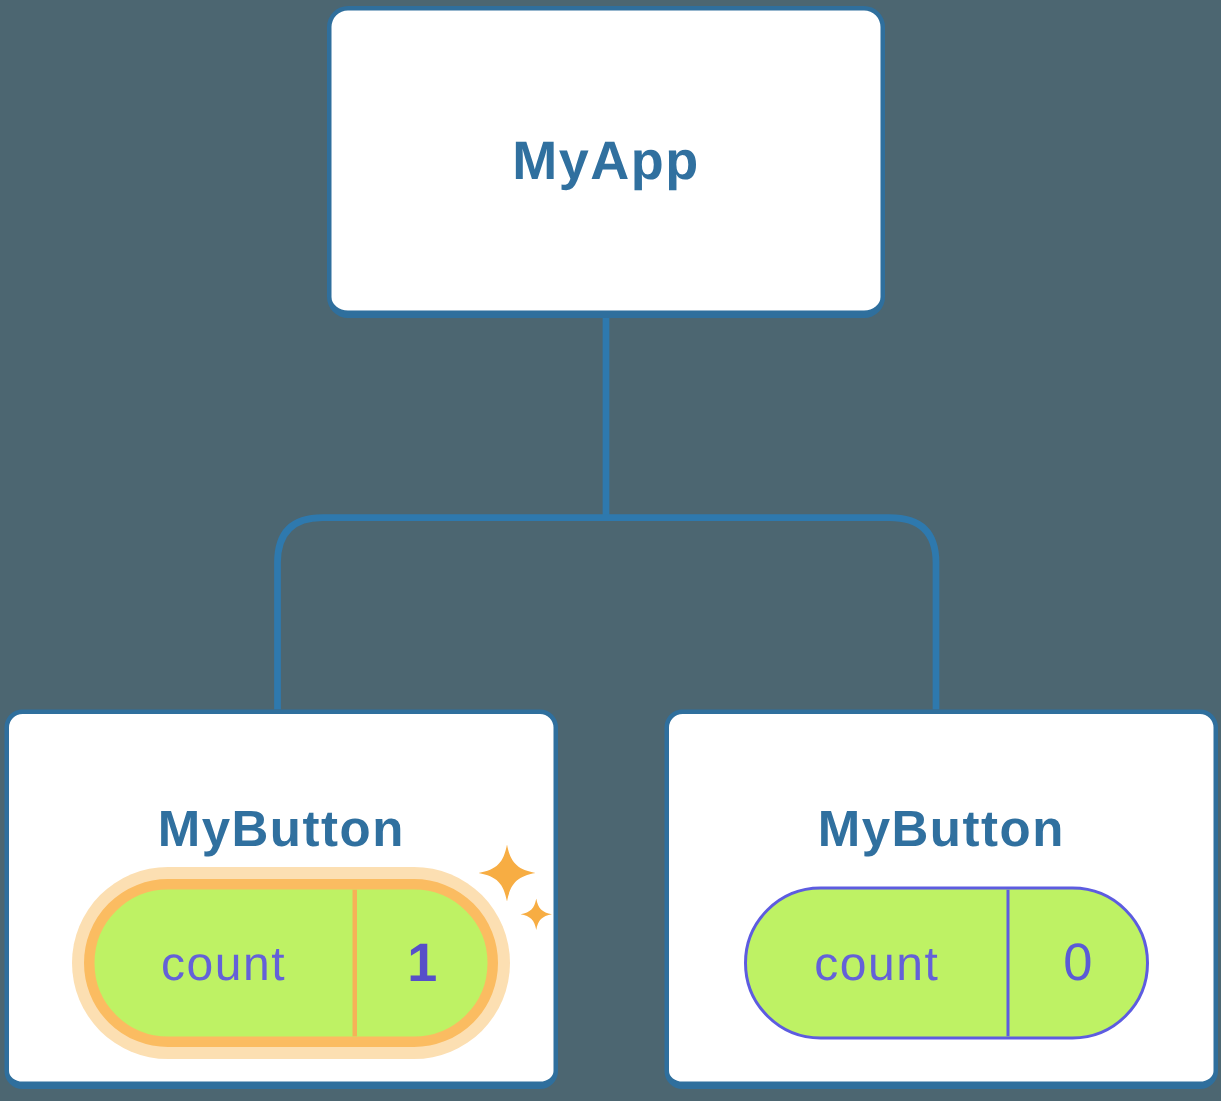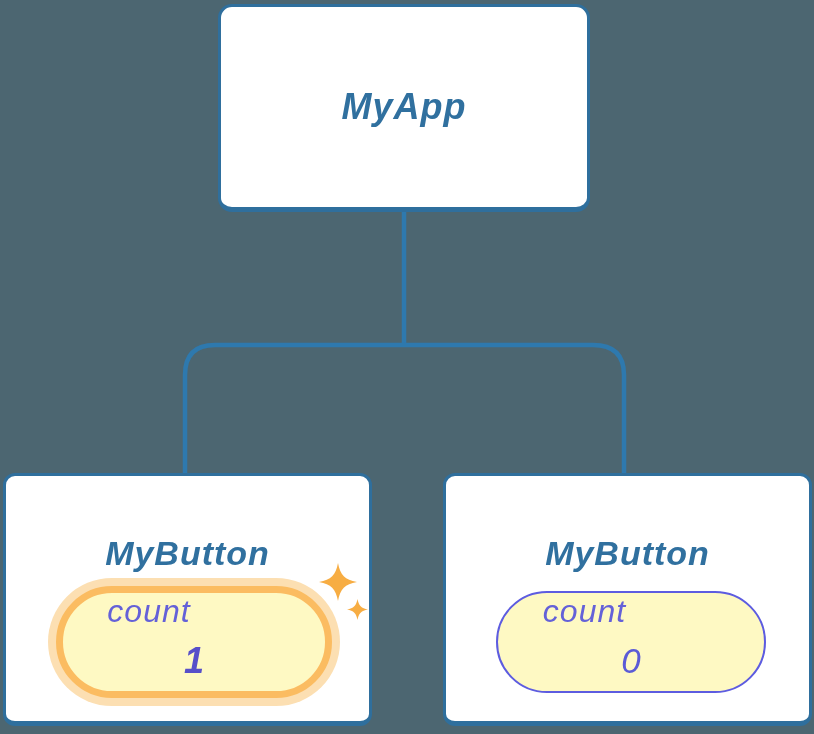--- a/index.html
+++ b/index.html
@@ -13,21 +13,20 @@
 
   .connectors { position: absolute; left: 0; top: 0; width: 814px; height: 734px; }
 
   .card {
     position: absolute;
     box-sizing: border-box;
     background: #ffffff;
     border: 3px solid #2f6f9d;
     border-bottom-width: 5px;
     border-radius: 14px;
-    font-style: italic;
   }
   .card-root {
     left: 218px; top: 4px; width: 372px; height: 208px;
     display: flex; align-items: center; justify-content: center;
   }
   .card-child { width: 369px; height: 253px; top: 473px; border-radius: 12px; }
   .card-child-left  { left: 3px; }
   .card-child-right { left: 443px; }
 
   .node-title {
@@ -37,24 +36,23 @@
     letter-spacing: 1px;
     text-align: center;
   }
   .card-child .node-title { display: block; margin-top: 58px; font-size: 34px; }
 
   .pill {
     position: absolute;
     box-sizing: border-box;
     display: flex;
     align-items: stretch;
-    background: #fef9c3;
+    background: #bef264;
     border-radius: 70px;
     overflow: hidden;
-    flex-direction: column;
   }
   .pill-cell {
     display: flex; align-items: center; justify-content: center;
   }
   .pill-label {
     color: #6461d8;
     font-size: 32px;
     font-weight: 400;
     letter-spacing: 1px;
   }

